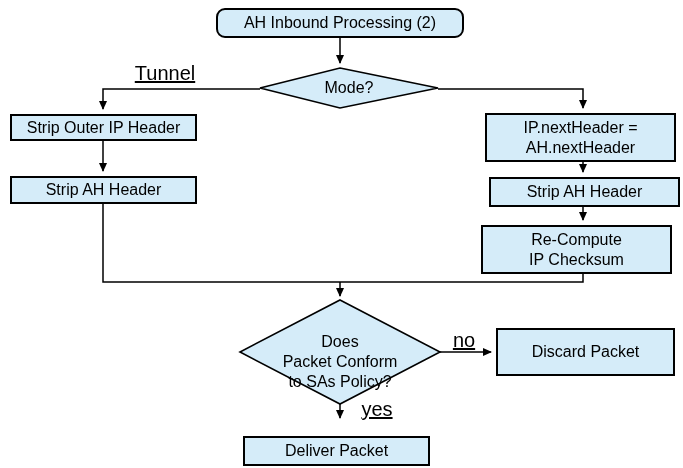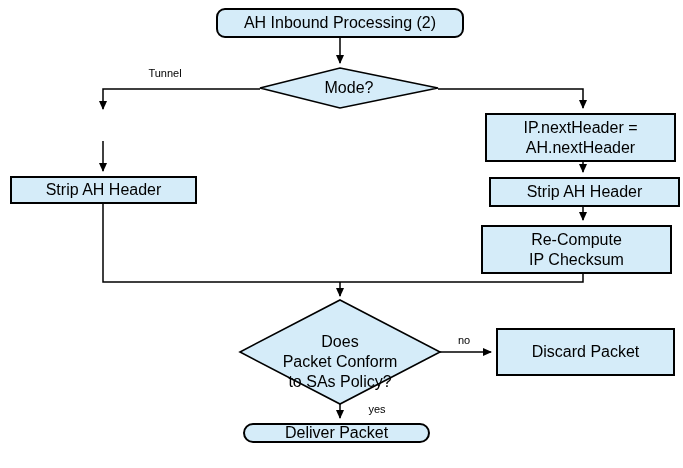--- a/index.html
+++ b/index.html
@@ -43,24 +43,25 @@
     background: var(--node-fill, #d5ecf9);
     border: 2px solid var(--node-border, #000000);
   }
   .rounded { border-radius: 9px; }
   .diamond-label {
     background: transparent;
     border: none;
   }
   .edge-label {
     position: absolute;
-    font-size: 11px;
+    font-size: 20px;
     line-height: 18px;
     text-align: center;
     white-space: nowrap;
+    text-decoration: underline;
   }
 </style>
 </head>
 <body>
 
 <div class="stage">
 
   <svg class="canvas" viewBox="0 0 683 468" xmlns="http://www.w3.org/2000/svg">
     <defs>
       <marker id="arrow" markerWidth="10" markerHeight="10" refX="8" refY="4" orient="auto" markerUnits="userSpaceOnUse">
@@ -83,20 +84,21 @@
     <polygon class="shape" points="340,300 440,352 340,404 240,352"></polygon>
   </svg>
 
   <div class="node box rounded" style="left:216px; top:8px; width:248px; height:30px;">AH Inbound Processing (2)</div>
 
   <div class="node diamond-label" style="left:260px; top:68px; width:178px; height:40px;">Mode?</div>
 
   <div class="edge-label" style="left:120px; top:64px; width:90px;">Tunnel</div>
 
 
+  <div class="node box" style="left:10px; top:114px; width:187px; height:27px;">Strip Outer IP Header</div>
 
   <div class="node box" style="left:10px; top:176px; width:187px; height:28px;">Strip AH Header</div>
 
   <div class="node box" style="left:485px; top:113px; width:191px; height:49px;">IP.nextHeader =
 AH.nextHeader</div>
 
   <div class="node box" style="left:489px; top:177px; width:191px; height:30px;">Strip AH Header</div>
 
   <div class="node box" style="left:481px; top:225px; width:191px; height:49px;">Re-Compute
 IP Checksum</div>
@@ -104,15 +106,15 @@
   <div class="node diamond-label" style="left:250px; top:320px; width:180px; height:84px;">Does
 Packet Conform
 to SAs Policy?</div>
 
   <div class="edge-label" style="left:444px; top:331px; width:40px;">no</div>
 
   <div class="edge-label" style="left:352px; top:400px; width:50px;">yes</div>
 
   <div class="node box" style="left:496px; top:328px; width:179px; height:48px;">Discard Packet</div>
 
-  <div class="node box" style="left:243px; top:423px; width:187px; height:20px;border-radius:11px;">Deliver Packet</div>
+  <div class="node box" style="left:243px; top:436px; width:187px; height:30px;">Deliver Packet</div>
 
 </div>
 
 </body></html>

